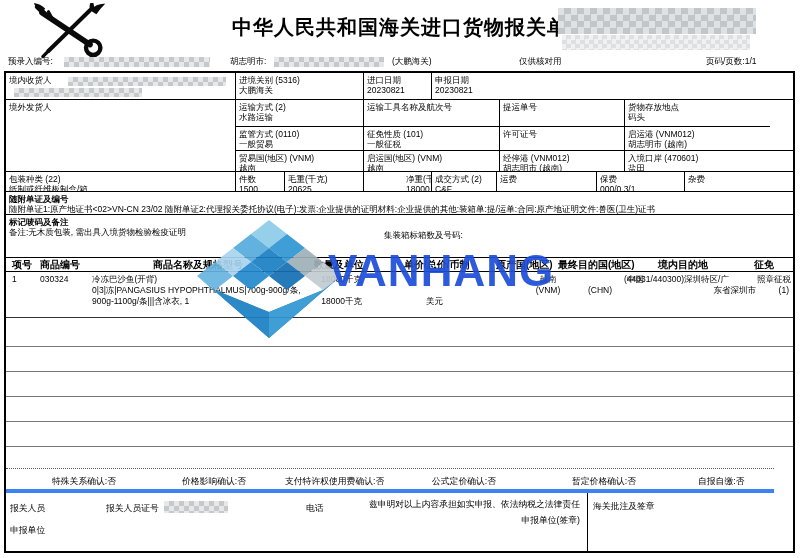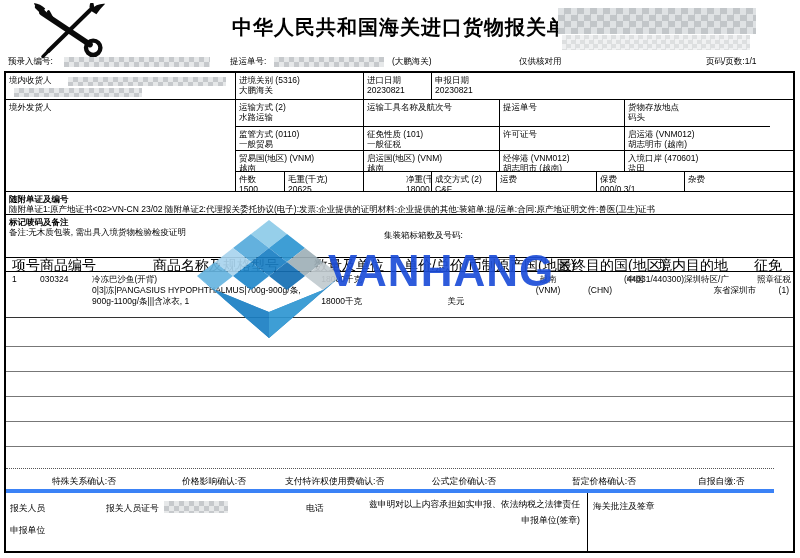--- a/index.html
+++ b/index.html
@@ -14,21 +14,21 @@
   .mosaic.light{background:repeating-conic-gradient(#dddfe0 0% 25%, #f0f1f2 0% 50%) 0 0/9px 9px;}
   .mosaic.big{background:repeating-conic-gradient(#c2c6c9 0% 25%, #dfe2e4 0% 50%) 0 0/13px 13px;}
 
   #formtable{position:absolute;left:4px;top:71px;width:791px;height:482px;
              border:2px solid #000;box-sizing:border-box;}
   .cell{position:absolute;box-sizing:border-box;border-left:1px solid #000;border-top:1px solid #000;
         padding:2px 3px 0;font-size:8.5px;line-height:10px;overflow:hidden;}
   .nb-l{border-left:none;} .nb-t{border-top:none;}
   .lbl{white-space:nowrap;} .val{white-space:nowrap;}
   .bold{font-weight:bold;}
-  .gh{position:absolute;top:2px;font-size:14px;font-weight:normal;white-space:nowrap;}
+  .gh{position:absolute;top:2px;font-size:10px;font-weight:bold;white-space:nowrap;}
   .gt{position:absolute;font-size:8.5px;line-height:10.5px;white-space:nowrap;}
   .rline{position:absolute;left:0;width:787px;height:1px;background:#777;}
   .confrow{position:absolute;left:0;top:395px;width:768px;height:25px;box-sizing:border-box;
            border-top:1px dotted #555;border-bottom:4px solid #3b82f6;}
   .confitem{position:absolute;top:7px;font-size:8.8px;white-space:nowrap;}
   .ftext{position:absolute;font-size:8.8px;white-space:nowrap;}
   .wm-brand{position:absolute;left:328px;top:246px;font-size:44px;font-weight:bold;
             color:#1d4ed8;letter-spacing:1px;opacity:.92;z-index:6;
             font-family:"Liberation Sans","DejaVu Sans",sans-serif;}
   .wm-tag{position:absolute;left:330px;top:291px;font-size:26px;color:#8f8f8f;
@@ -54,21 +54,21 @@
       <path d="M20 12 q-9 -6 -10 -12 q8 1 14 7 z"></path>
     </g>
   </svg>
   <div class="title">中华人民共和国海关进口货物报关单</div>
 
   <div class="mosaic big" style="left:558px;top:8px;width:198px;height:26px;"></div>
   <div class="mosaic light" style="left:562px;top:35px;width:188px;height:15px;"></div>
 
   <div class="hlabel" style="left:8px;">预录入编号:</div>
   <div class="mosaic" style="left:64px;top:57px;width:146px;height:10px;"></div>
-  <div class="hlabel" style="left:230px;">提运单号:</div>
+  <div class="hlabel" style="left:230px;">胡志明市:</div>
   <div class="mosaic" style="left:274px;top:57px;width:110px;height:10px;"></div>
   <div class="hlabel" style="left:392px;">(大鹏海关)</div>
   <div class="hlabel" style="left:519px;">仅供核对用</div>
   <div class="hlabel" style="left:706px;">页码/页数:1/1</div>
 
   <div id="formtable">
 
     <div class="cell nb-l nb-t" style="left:0;top:0;width:229px;height:26px;">
       <span class="lbl">境内收货人</span>
       <div class="mosaic" style="left:62px;top:4px;width:158px;height:9px;"></div>
@@ -132,20 +132,24 @@
     </div>
     <div class="cell" style="left:493px;top:77px;width:125px;height:21px;">
       <div class="lbl">经停港 (VNM012)</div>
       <div class="val">胡志明市 (越南)</div>
     </div>
     <div class="cell" style="left:618px;top:77px;width:169px;height:21px;">
       <div class="lbl">入境口岸 (470601)</div>
       <div class="val">盐田</div>
     </div>
 
+    <div class="cell nb-l" style="left:0;top:98px;width:229px;height:20px;">
+      <div class="lbl">包装种类 (22)</div>
+      <div class="val">纸制或纤维板制盒/箱</div>
+    </div>
     <div class="cell" style="left:229px;top:98px;width:49px;height:20px;">
       <div class="lbl">件数</div>
       <div class="val">1500</div>
     </div>
     <div class="cell" style="left:278px;top:98px;width:79px;height:20px;">
       <div class="lbl">毛重(千克)</div>
       <div class="val">20625</div>
     </div>
     <div class="cell" style="left:357px;top:98px;width:68px;height:20px;padding-left:42px;">
       <div class="lbl">净重(千克)</div>
@@ -190,21 +194,21 @@
     </div>
 
     <div class="abs" style="left:0;top:199px;width:787px;height:45px;">
       <span class="gt" style="left:6px;top:2px;">1</span>
       <span class="gt" style="left:34px;top:2px;">030324</span>
       <span class="gt" style="left:86px;top:2px;">冷冻巴沙鱼(开背)</span>
       <span class="gt" style="left:86px;top:13px;">0|3|冻|PANGASIUS HYPOPHTHALMUS|700g-900g/条,</span>
       <span class="gt" style="left:86px;top:24px;">900g-1100g/条|||含冰衣, 1</span>
       <span class="gt" style="left:280px;top:2px;width:76px;text-align:right;">18000千克</span>
       <span class="gt" style="left:280px;top:24px;width:76px;text-align:right;">18000千克</span>
-      <span class="gt" style="left:420px;top:24px;width:60px;text-align:center;">美元</span>
+      <span class="gt" style="left:420px;top:24px;width:60px;text-align:left;">美元</span>
       <span class="gt" style="left:512px;top:2px;width:60px;text-align:center;">越南</span>
       <span class="gt" style="left:512px;top:13px;width:60px;text-align:center;">(VNM)</span>
       <span class="gt" style="left:582px;top:2px;width:56px;text-align:right;">中国</span>
       <span class="gt" style="left:582px;top:13px;width:56px;">(CHN)</span>
       <span class="gt" style="left:618px;top:2px;width:138px;text-align:left;">(44031/440300)深圳特区/广</span>
       <span class="gt" style="left:618px;top:13px;width:132px;text-align:right;">东省深圳市</span>
       <span class="gt" style="left:735px;top:2px;width:50px;text-align:right;">照章征税</span>
       <span class="gt" style="left:735px;top:13px;width:48px;text-align:right;">(1)</span>
     </div>
 

